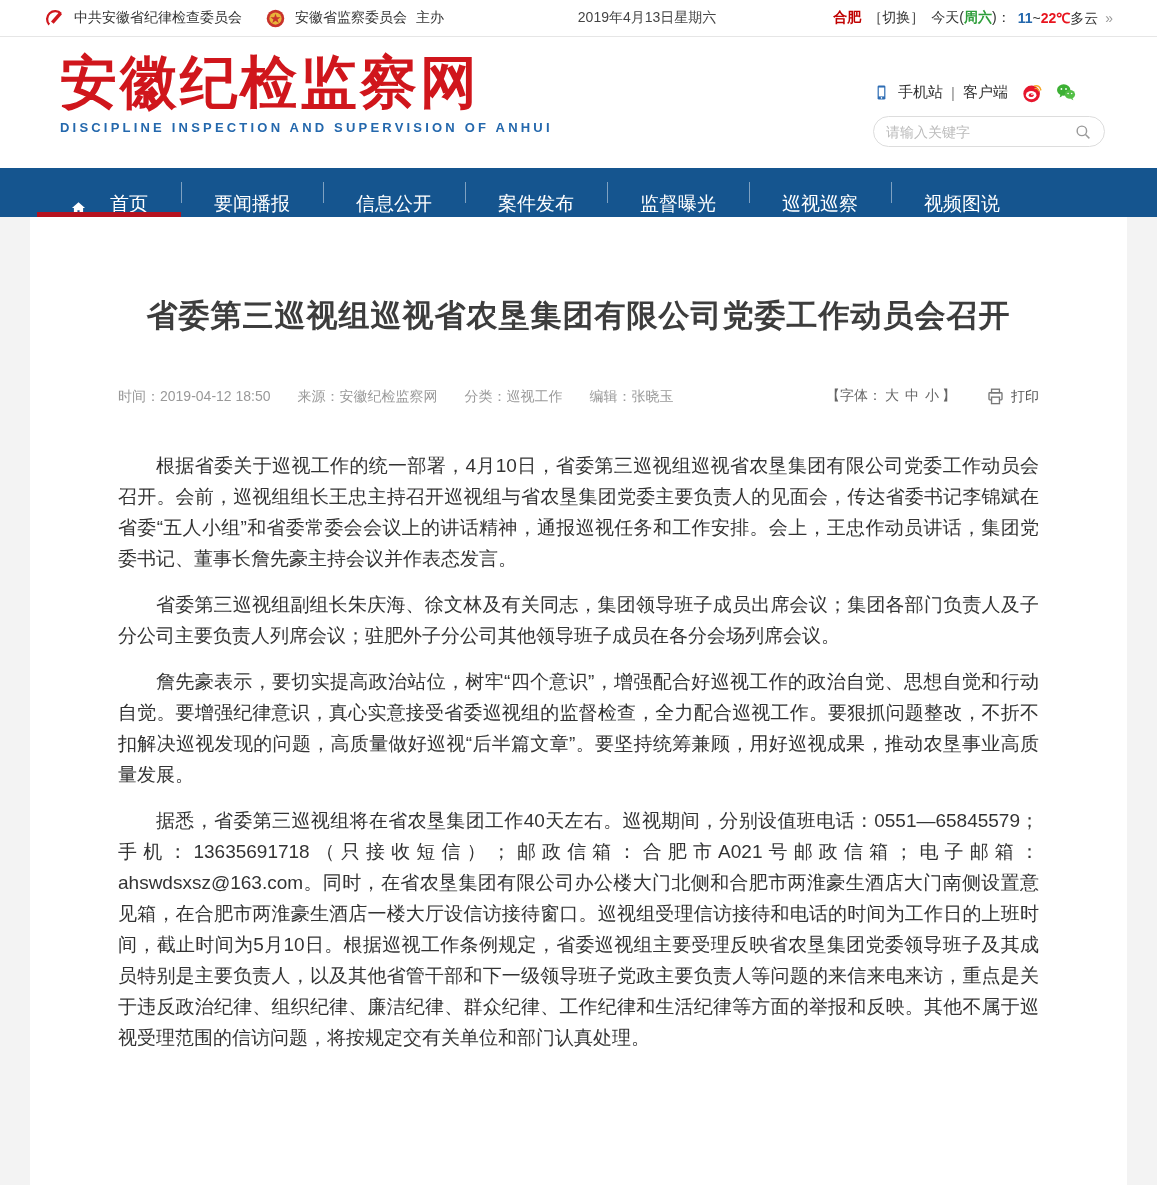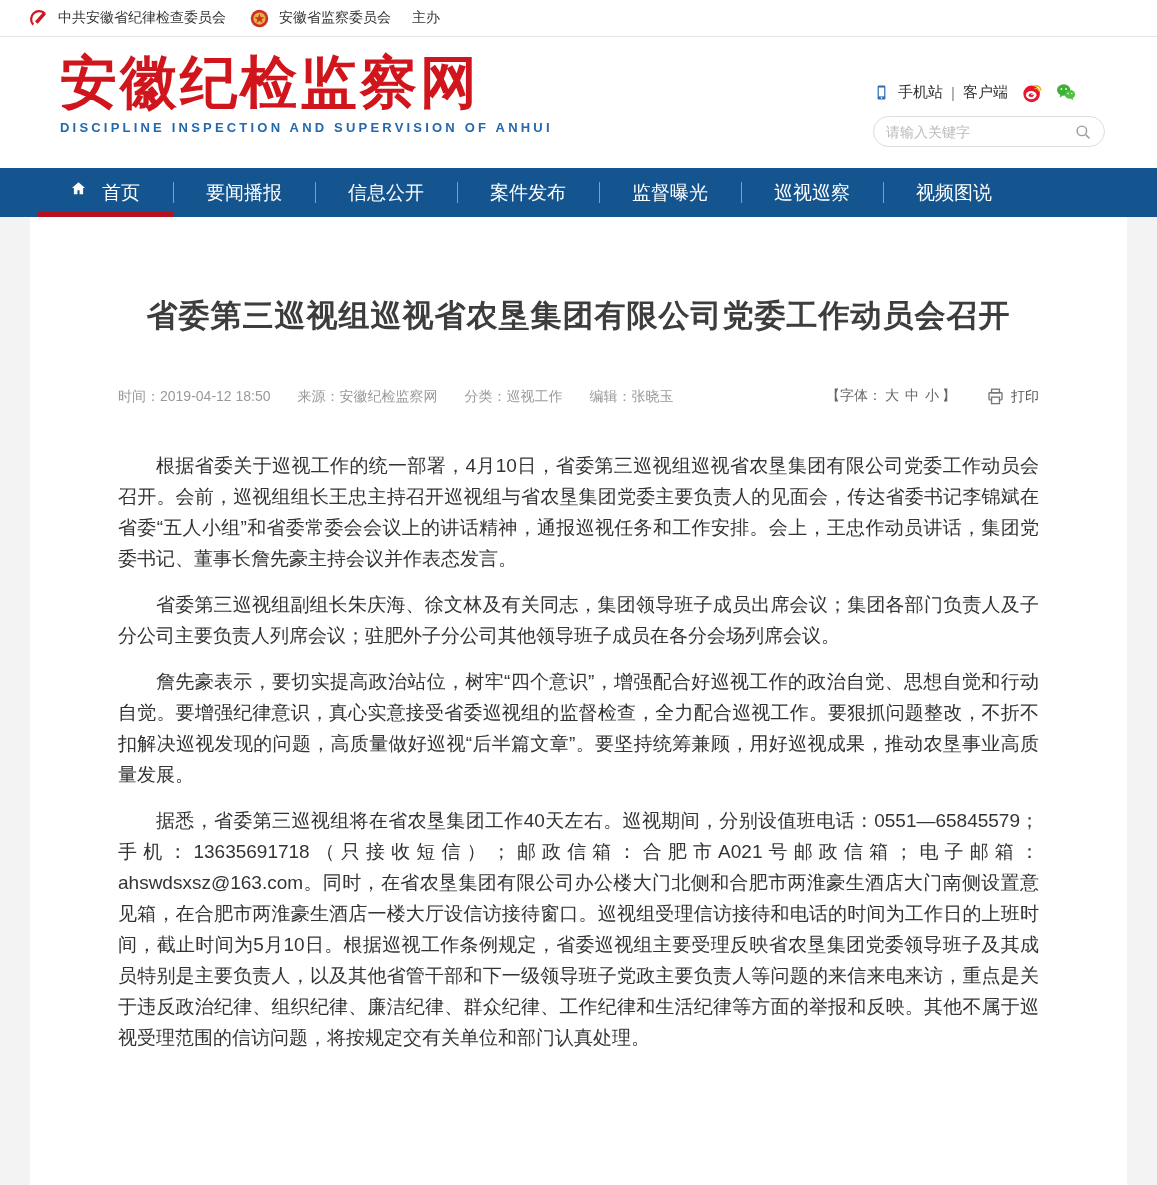--- a/index.html
+++ b/index.html
@@ -2,21 +2,21 @@
 <html><head>
 <meta charset="utf-8">
 <style>
   * { margin:0; padding:0; box-sizing:border-box; }
   html,body { width:1157px; }
   body { height:1185px; overflow:hidden; background:#f3f3f3; font-family:"Liberation Sans",sans-serif; color:#333; }
   svg { display:block; }
 
   
   .topbar { height:37px; background:#fff; border-bottom:1px solid #e6e6e6;
-            display:flex; align-items:center; justify-content:space-between; padding:0 28px; font-size:14px; }
+            display:flex; align-items:center; justify-content:space-between; padding:0 44px; font-size:14px; }
   .topbar-left, .topbar-right { display:flex; align-items:center; gap:9px; }
   .topbar-right { gap:7px; }
   .tb-date { margin-right:110px; color:#444; }
   .w-city { color:#c00000; font-weight:bold; }
   .w-switch { color:#333; cursor:pointer; }
   .w-day { color:#2e9e3a; font-weight:bold; }
   .w-low { color:#2468ad; font-weight:bold; }
   .w-high { color:#e8141e; font-weight:bold; }
   .w-more { color:#999; cursor:pointer; }
   .emblem { width:21px; height:21px; }
@@ -31,21 +31,21 @@
   .quick-row .sep { color:#888; }
   .qlink { cursor:pointer; }
   .search-box { margin-top:13px; height:31px; border:1px solid #ddd; border-radius:16px;
                 display:flex; align-items:center; padding:12px 12px; background:#fff; }
   .search-box input { border:0; outline:0; flex:1; font-size:14px; color:#333; background:transparent; }
   .search-box input::placeholder { color:#bbb; }
   .search-btn { cursor:pointer; }
 
   
   .nav { height:49px; background:#15558f; display:flex; align-items:stretch; padding-left:37px; }
-  .nav-item { position:relative; display:flex; align-items:flex-start; gap:15px; padding:12px 33px;
+  .nav-item { position:relative; display:flex; align-items:flex-end; gap:23px; padding:0 33px;
               color:#fff; font-size:19px; cursor:pointer; white-space:nowrap; }
   .nav-item + .nav-item::before { content:""; position:absolute; left:0; top:14px; bottom:14px; width:1px; background:rgba(255,255,255,.45); }
   .nav-item.active::after { content:""; position:absolute; left:0; right:0; bottom:0; height:5px; background:#b5121f; }
 
   
   .content { width:1097px; min-height:968px; margin:0 auto; background:#fff; padding:78px 88px 30px; }
   .article-title { text-align:center; font-size:31px; font-weight:700; color:#3d3d3d; letter-spacing:1px; }
 
   .meta-row { margin-top:50px; display:flex; align-items:center; font-size:14px; color:#999; }
   .meta-item { margin-right:27px; }
@@ -69,21 +69,33 @@
     </span>
     <span>中共安徽省纪律检查委员会</span>
     <span class="emblem" style="margin-left:14px;">
       <svg viewBox="0 0 24 24" width="21" height="21">
         <circle cx="12" cy="12" r="10" fill="#c8322b"></circle>
         <circle cx="12" cy="12" r="7" fill="#e8b33a"></circle>
         <polygon points="12,6.6 13.5,10.6 17.8,10.6 14.3,13.1 15.7,17.2 12,14.7 8.3,17.2 9.7,13.1 6.2,10.6 10.5,10.6" fill="#c8322b"></polygon>
       </svg>
     </span>
     <span>安徽省监察委员会</span>
-    <span style="margin-left:12px;">主办</span>
+    <span style="margin-left:0;">主办</span>
+  </div>
+  <div class="topbar-right">
+    <span class="tb-date">2019年4月13日星期六</span>
+    <span class="w-city">合肥</span>
+    <span class="w-switch">［切换］</span>
+    <span>
+      <span>今天(</span><span class="w-day">周六</span><span>)：</span>
+    </span>
+    <span>
+      <span class="w-low">11</span><span>~</span><span class="w-high">22℃</span><span>多云</span>
+    </span>
+    <span class="w-more">»</span>
   </div>
 </div>
 
 <div class="header">
   <div>
     <div class="site-title">安徽纪检监察网</div>
     <div class="site-subtitle">DISCIPLINE INSPECTION AND SUPERVISION OF ANHUI</div>
   </div>
   <div class="header-right">
     <div class="quick-row">

